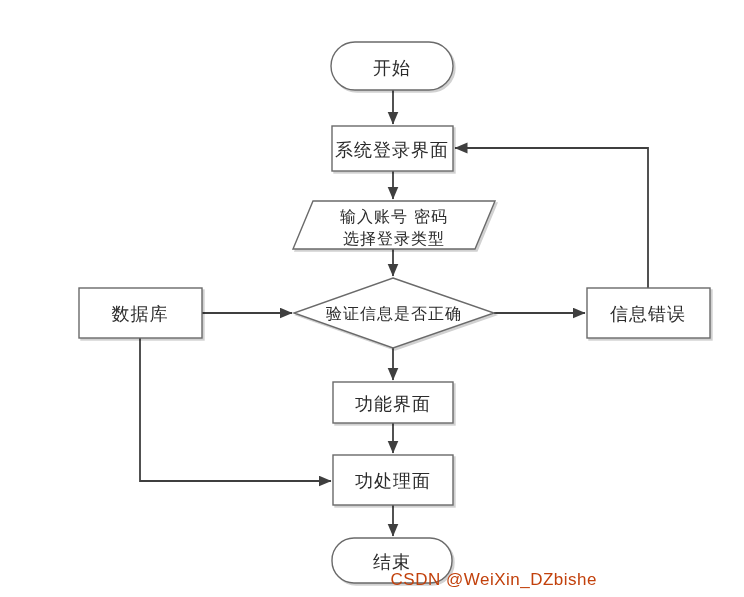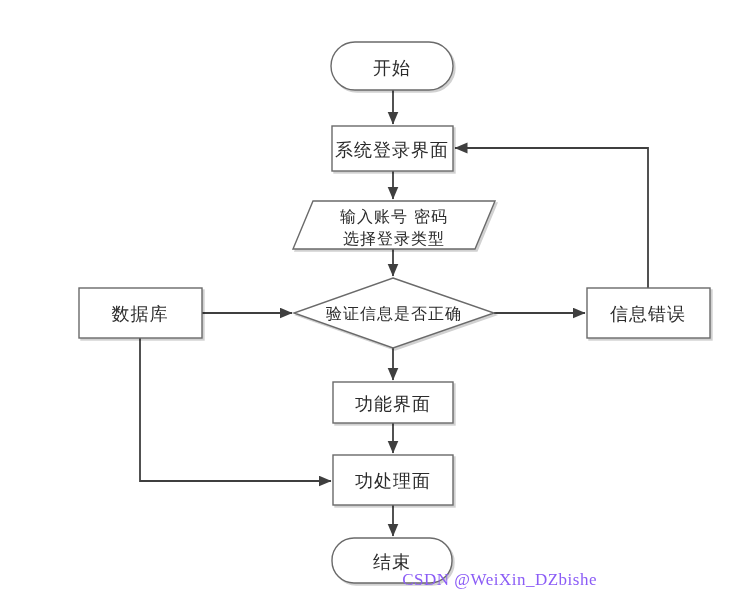--- a/index.html
+++ b/index.html
@@ -28,23 +28,23 @@
     fill: #2b2b2b;
     text-anchor: middle;
     dominant-baseline: central;
     letter-spacing: 1px;
   }
   .label-small { font-size: 16px; }
   .watermark {
     position: absolute;
     right: 11px;
     bottom: 7px;
-    font-family: Liberation Serif, serif;
+    font-family: Liberation Sans, sans-serif;
     font-size: 17px;
-    color: #8b5cf6;
+    color: #c2410c;
     letter-spacing: 0.5px;
     user-select: none;
   }
 </style>
 </head>
 <body>
 
 <div class="canvas-wrap">
   <svg width="744" height="597" viewBox="0 0 744 597">
     <defs>

